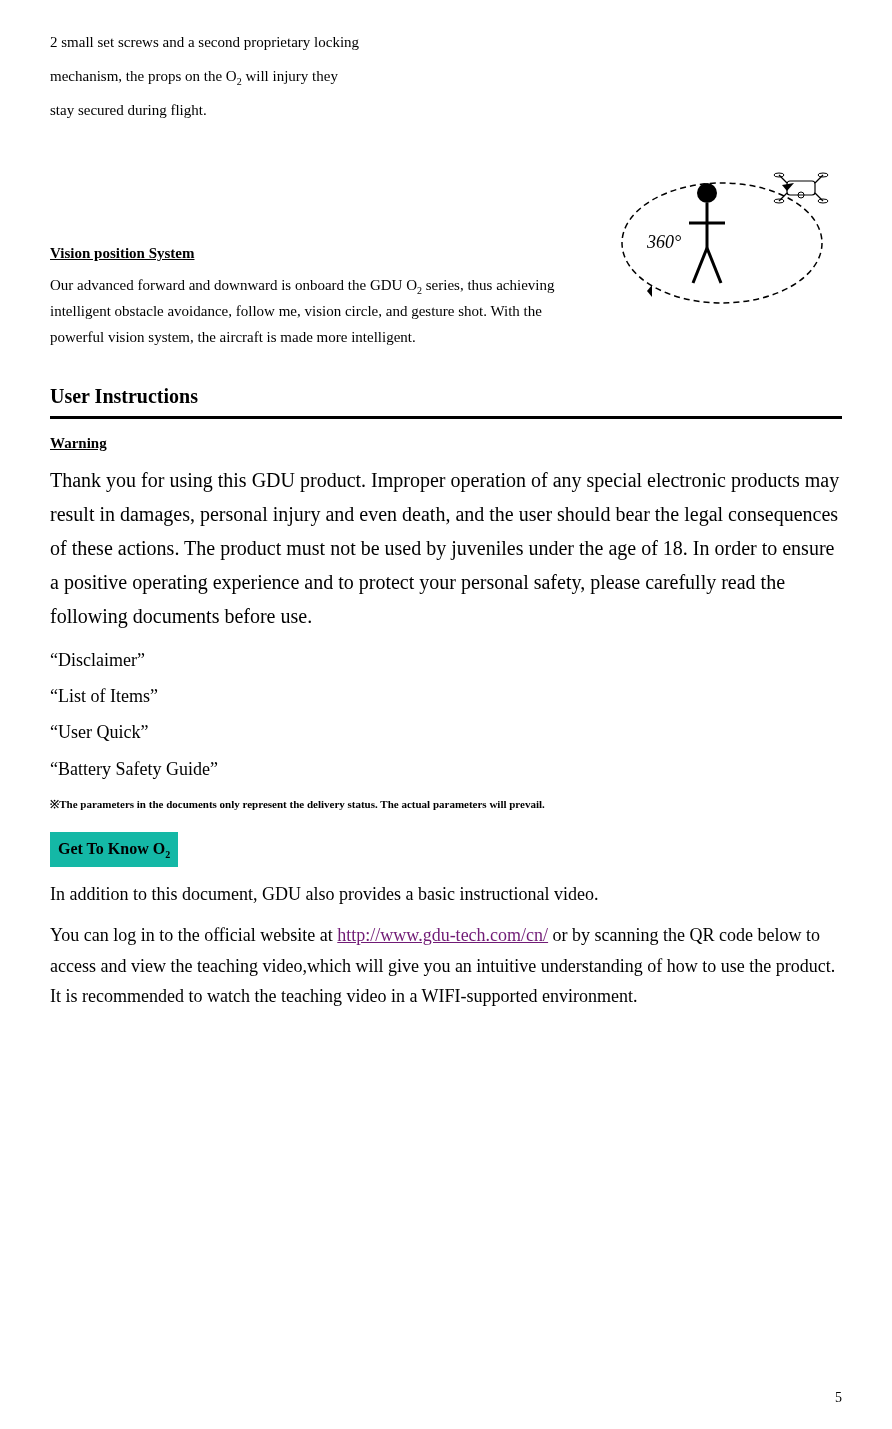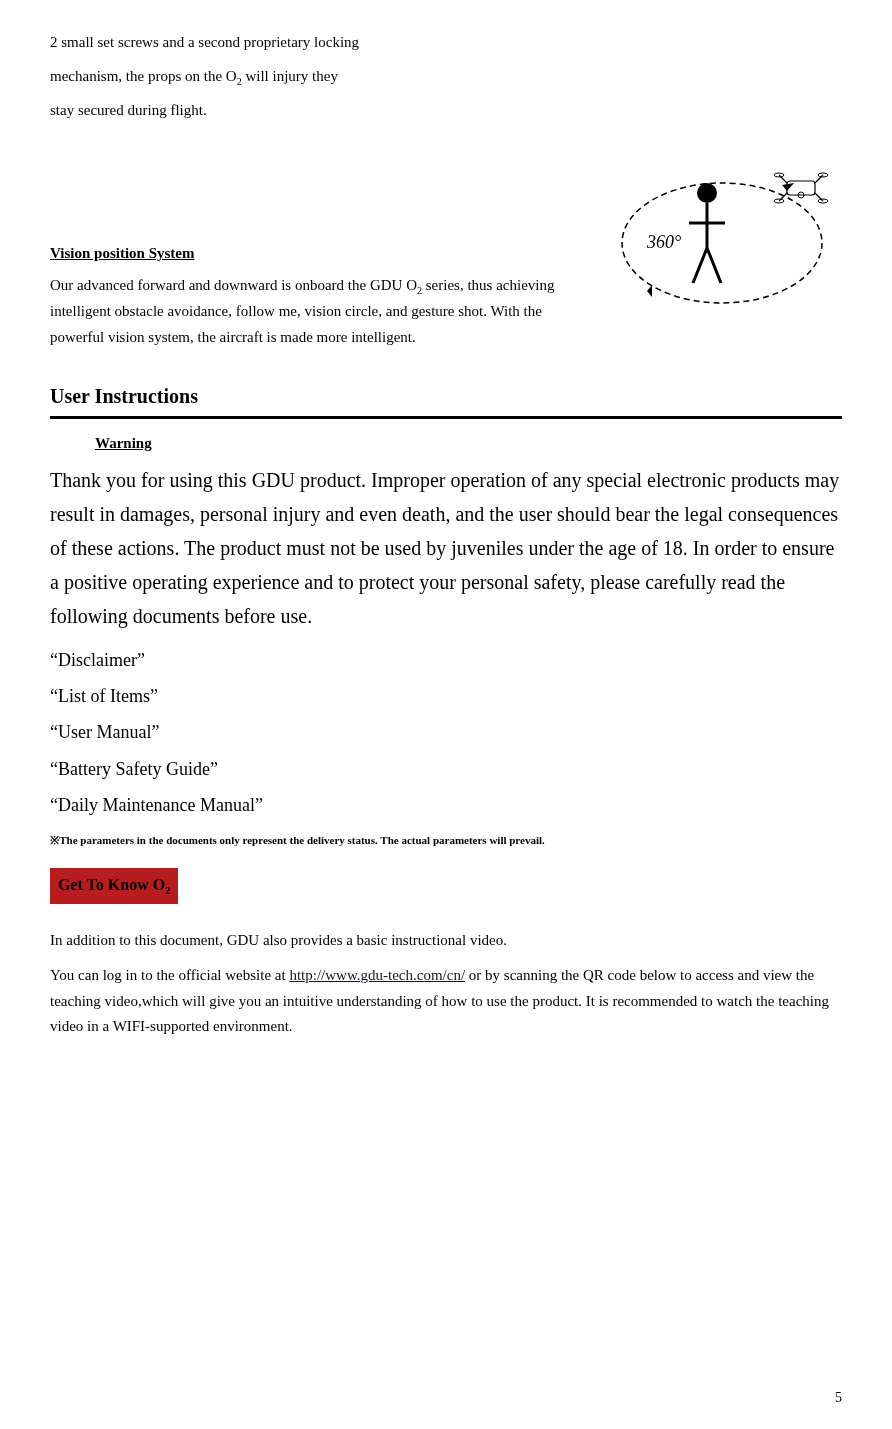--- a/index.html
+++ b/index.html
@@ -70,21 +70,20 @@
       border: none;
       border-top: 3px solid #000;
       margin-bottom: 12px;
     }
 
     .warning-title {
       font-weight: bold;
       font-size: 15px;
       margin-bottom: 8px;
       text-decoration: underline;
-      margin-left: 45px;
     }
 
     .warning-text {
       font-size: 20px;
       line-height: 1.7;
       margin-bottom: 10px;
     }
 
     .list-item {
       font-size: 18px;
@@ -98,40 +97,40 @@
       line-height: 1.5;
       margin-top: 10px;
       margin-bottom: 20px;
     }
 
     .get-to-know-section {
       margin-top: 20px;
     }
 
     .get-to-know-box {
-      background-color: #b91c1c;
+      background-color: #14b8a6;
       display: inline-block;
       padding: 4px 8px;
-      margin-bottom: 24px;
+      margin-bottom: 12px;
     }
 
     .get-to-know-title {
       font-weight: bold;
       font-size: 16px;
     }
 
     .get-to-know-para {
-      font-size: 15px;
+      font-size: 18px;
       line-height: 1.7;
       margin-bottom: 10px;
     }
 
     .link-text {
       text-decoration: underline;
-      color: #0f172a;
+      color: #701a75;
     }
 
     .page-number {
       position: absolute;
       bottom: 20px;
       right: 50px;
       font-size: 14px;
     }
 
     sub {
@@ -206,23 +205,22 @@
 
 <div class="section-user-instructions">
   <h1 class="user-instructions-title">User Instructions</h1>
   <hr class="divider-line">
 
   <div class="warning-title">Warning</div>
   <p class="warning-text">Thank you for using this GDU product. Improper operation of any special electronic products may result in damages, personal injury and even death, and the user should bear the legal consequences of these actions. The product must not be used by juveniles under the age of 18. In order to ensure a positive operating experience and to protect your personal safety, please carefully read the following documents before use.</p>
 
   <p class="list-item">“Disclaimer”</p>
   <p class="list-item">“List of Items”</p>
-  <p class="list-item">“User Manual”</p>
+  <p class="list-item">“User Quick”</p>
   <p class="list-item">“Battery Safety Guide”</p>
-  <p class="list-item">“Daily Maintenance Manual”</p>
 
   <p class="note-bold">※The parameters in the documents only represent the delivery status. The actual parameters will prevail.</p>
 </div>
 
 <div class="get-to-know-section">
   <div class="get-to-know-box">
     <span class="get-to-know-title">
       <span>Get To Know O</span><sub>2</sub>
     </span>
   </div>

